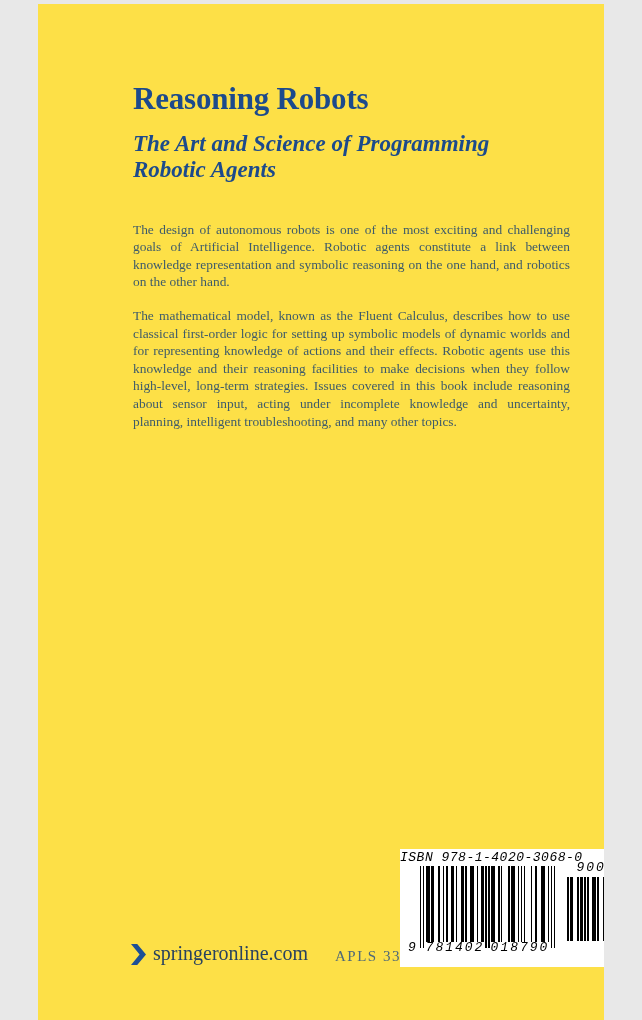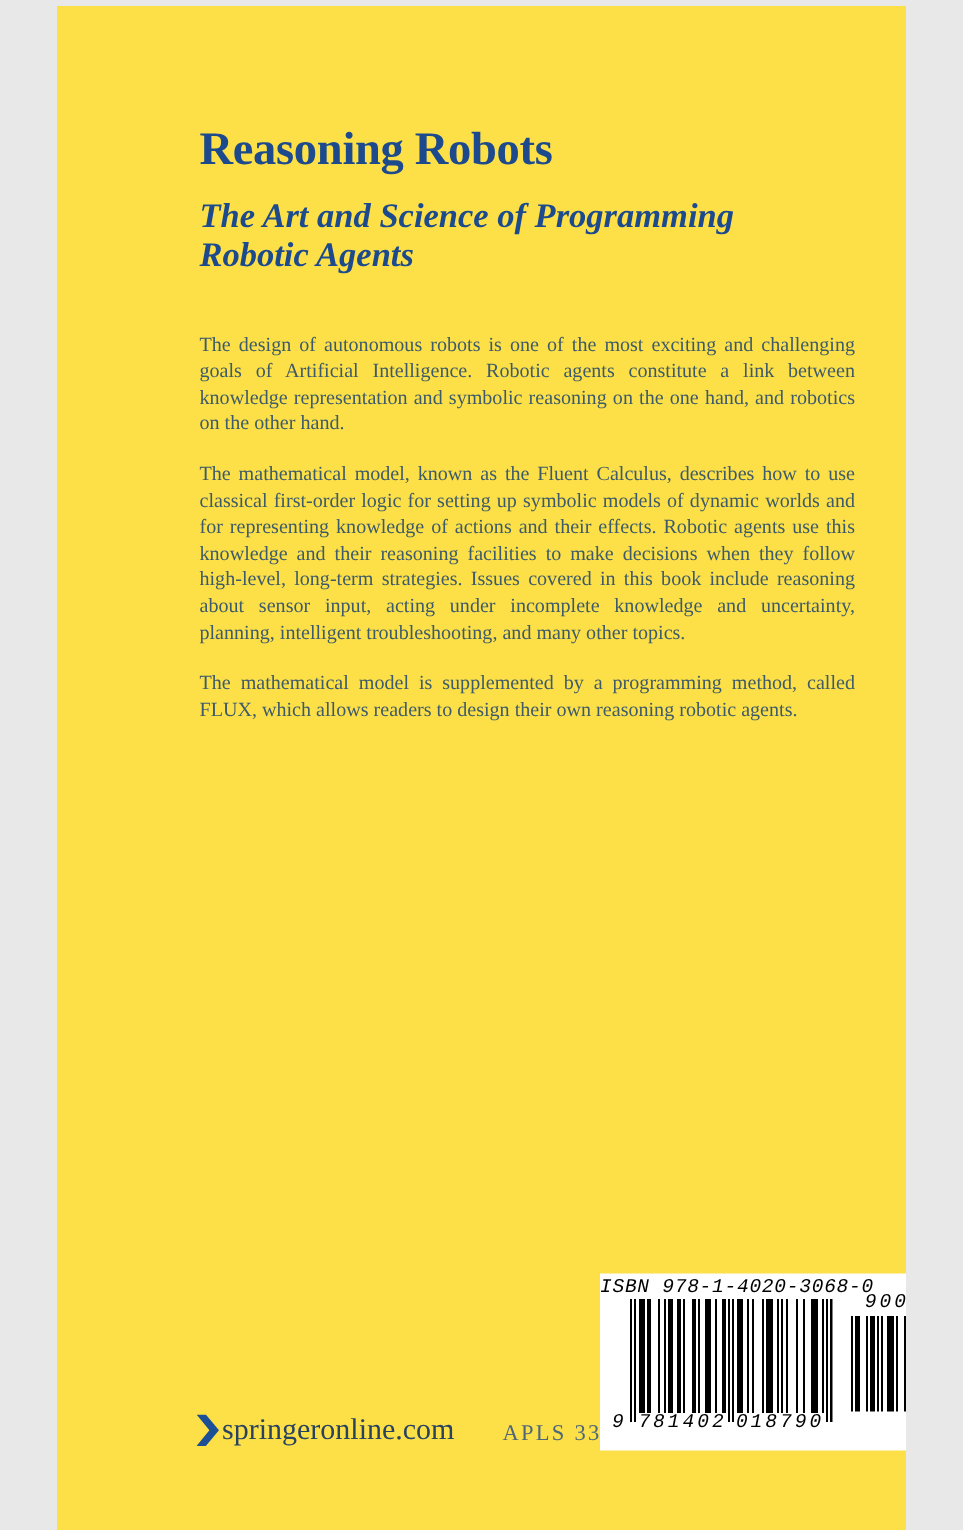--- a/index.html
+++ b/index.html
@@ -21,21 +21,21 @@
     font-size:21px;font-weight:bold;color:#c13a35;margin-top:31px;
   }
   .body-text{
     margin-top:38px;color:#3e5b6a;font-size:13.4px;line-height:17.6px;
     text-align:justify;
   }
   .body-text p{margin:0 0 16px 0;}
   .body-text p.tight{margin-bottom:0;}
   
   .footer-left{
-    position:absolute;left:93px;top:938px;display:flex;align-items:center;gap:2px;
+    position:absolute;left:93px;top:938px;display:flex;align-items:flex-end;gap:7px;
   }
   .chevron{display:block;}
   .site{font-size:20px;color:#28425f;}
   .series{
     position:absolute;left:297px;top:944px;font-size:15px;color:#4e6878;
     letter-spacing:1.5px;
   }
   
   .barcode-block{
     position:absolute;left:362px;top:845px;width:245px;height:118px;
@@ -54,21 +54,20 @@
 
 <div class="page">
 
   <div class="content">
     <h1 class="title">Reasoning Robots</h1>
     <h2 class="subtitle">The Art and Science of Programming Robotic Agents</h2>
 
     <div class="body-text">
       <p>The design of autonomous robots is one of the most exciting and challenging goals of Artificial Intelligence. Robotic agents constitute a link between knowledge representation and symbolic reasoning on the one hand, and robotics on the other hand.</p>
       <p>The mathematical model, known as the Fluent Calculus, describes how to use classical first-order logic for setting up symbolic models of dynamic worlds and for representing knowledge of actions and their effects. Robotic agents use this knowledge and their reasoning facilities to make decisions when they follow high-level, long-term strategies. Issues covered in this book include reasoning about sensor input, acting under incomplete knowledge and uncertainty, planning, intelligent troubleshooting, and many other topics.</p>
-      <p class="tight">The mathematical model is supplemented by a programming method, called FLUX, which allows readers to design their own reasoning robotic agents.</p>
     </div>
   </div>
 
   <div class="footer-left">
     <svg class="chevron" width="15" height="21" viewBox="0 0 15 21">
       <polygon points="0,0 6.2,0 15,10.5 6.2,21 0,21 8.6,10.5" fill="#1d4f96"></polygon>
     </svg>
     <span class="site">springeronline.com</span>
   </div>
 

